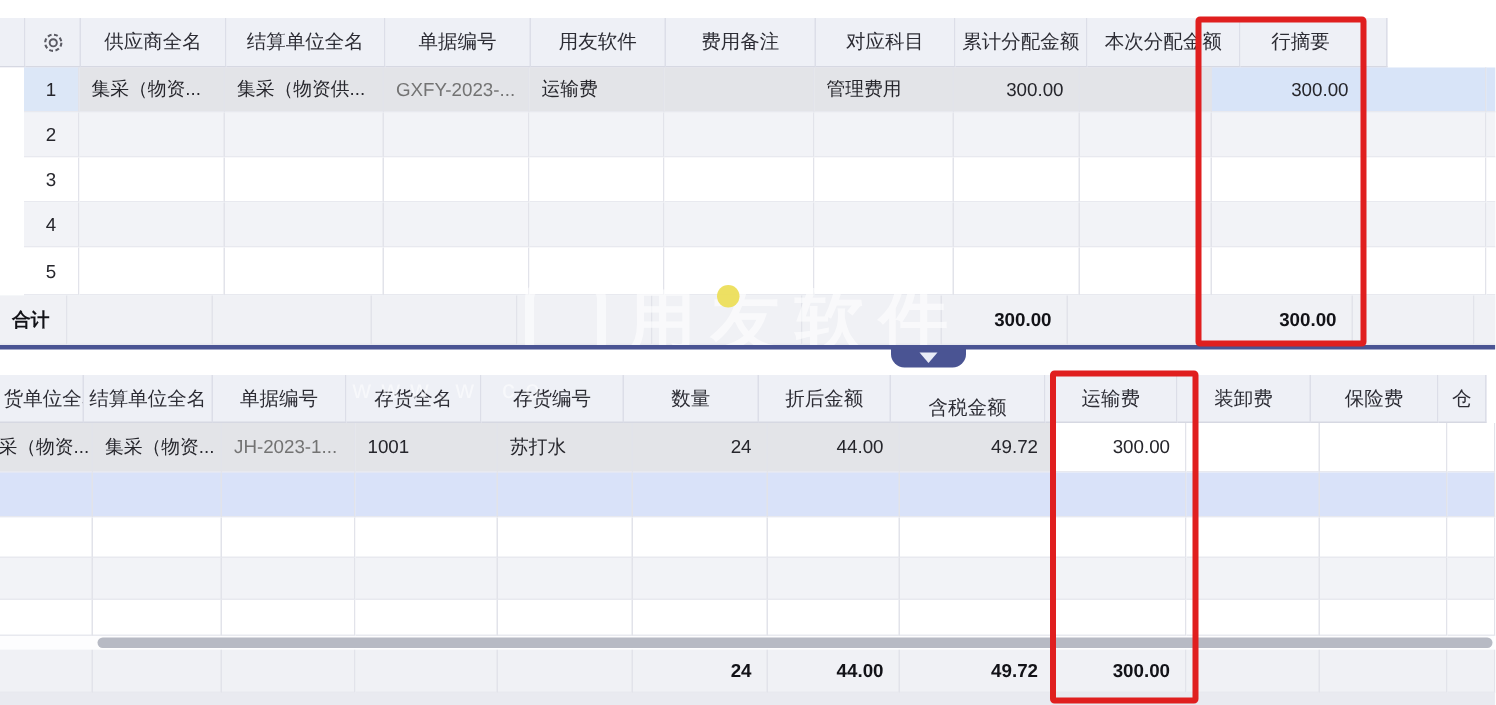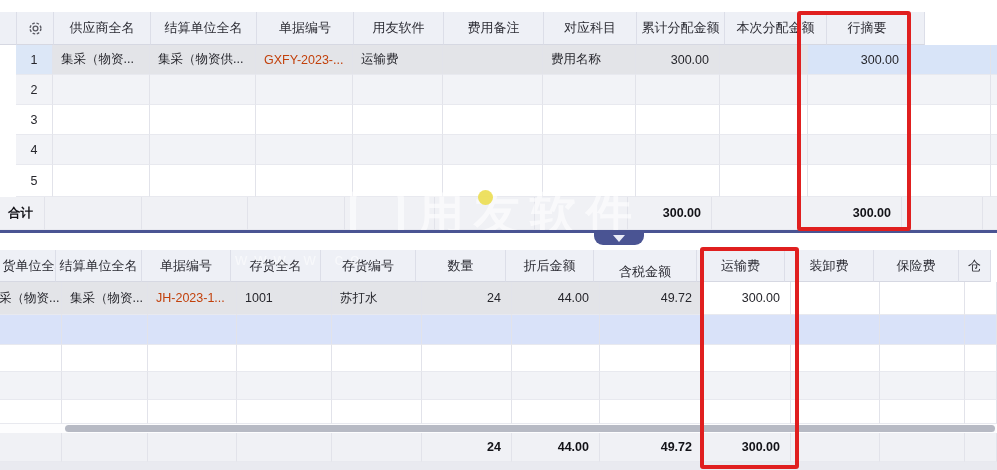--- a/index.html
+++ b/index.html
@@ -9,21 +9,21 @@
   .row{display:flex;flex-direction:row;}
   .cell{box-sizing:border-box;flex:0 0 auto;display:flex;align-items:center;
         border-right:1px solid #e2e3ea;border-bottom:1px solid #e8e9ef;
         font-size:12.5px;color:#26262c;padding:0 8px;white-space:nowrap;overflow:hidden;}
   .hdr .cell{background:#eef0f6;color:#2c2c34;font-size:13px;justify-content:center;
              border-right:1px solid #dcdee8;border-bottom:1px solid #d6d8e2;}
   .r{justify-content:flex-end;padding-right:10px;}
   .l{justify-content:flex-start;}
   .c{justify-content:center;}
   .b{font-weight:bold;color:#121217;}
-  .link{color:#c2410c;text-align:right;}
+  .link{color:#737373;text-align:right;}
   .spacer{background:#fff;border:none;}
   .selrow{background:#e3e4e8;}
   .selnum{background:#dce7f7;}
   .focus{background:#d8e4f8;}
   .alt{background:#f2f3f7;}
   .white{background:#ffffff;}
   .bluerow{background:#d9e2f9;}
   .totalrow{background:#f0f1f5;}
   .divider{position:absolute;left:0;top:230px;width:997px;height:3px;background:#4a5493;z-index:3;}
   .collapse-btn{position:absolute;left:594px;top:232px;width:50px;height:13px;background:#4a5493;
@@ -101,21 +101,21 @@
           <span>集采（物资供...</span>
         </div>
         <div class="cell l selrow link" style="width: 97px; height: 30px;">
           <span>GXFY-2023-...</span>
         </div>
         <div class="cell l selrow" style="width: 90px; height: 30px;">
           <span>运输费</span>
         </div>
         <div class="cell l selrow" style="width: 100px; height: 30px;"></div>
         <div class="cell l selrow" style="width: 93px; height: 30px;">
-          <span>费用名称</span>
+          <span>管理费用</span>
         </div>
         <div class="cell r selrow" style="width: 84px; height: 30px;">
           <span>300.00</span>
         </div>
         <div class="cell r selrow" style="width: 88px; height: 30px;"></div>
         <div class="cell r focus" style="width: 102px; height: 30px;">
           <span>300.00</span>
         </div>
         <div class="cell l focus" style="width: 81px; height: 30px;"></div>
         <div class="cell focus" style="width: 14px; height: 30px;"></div>

